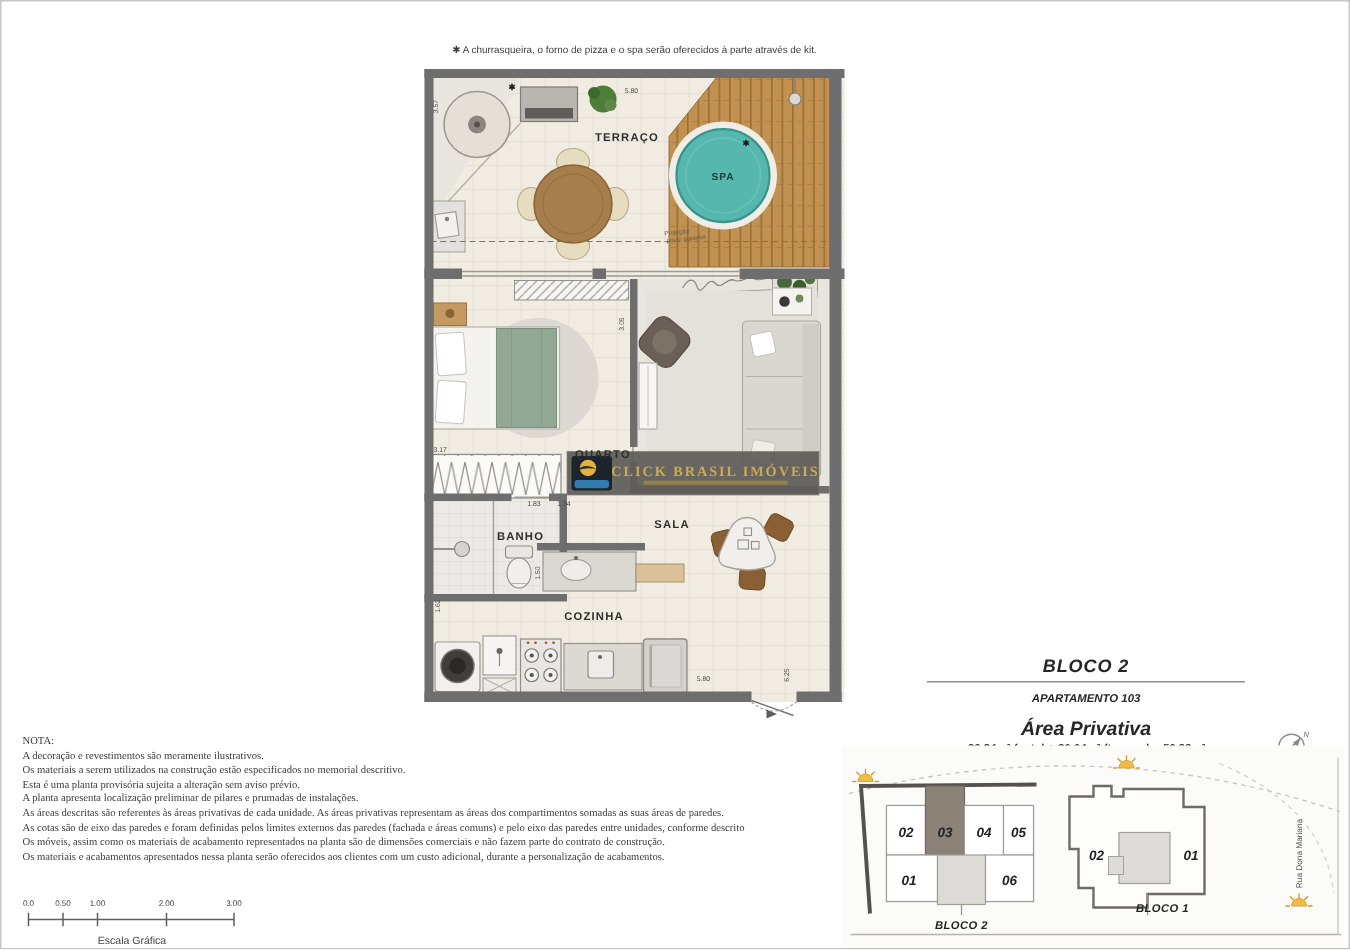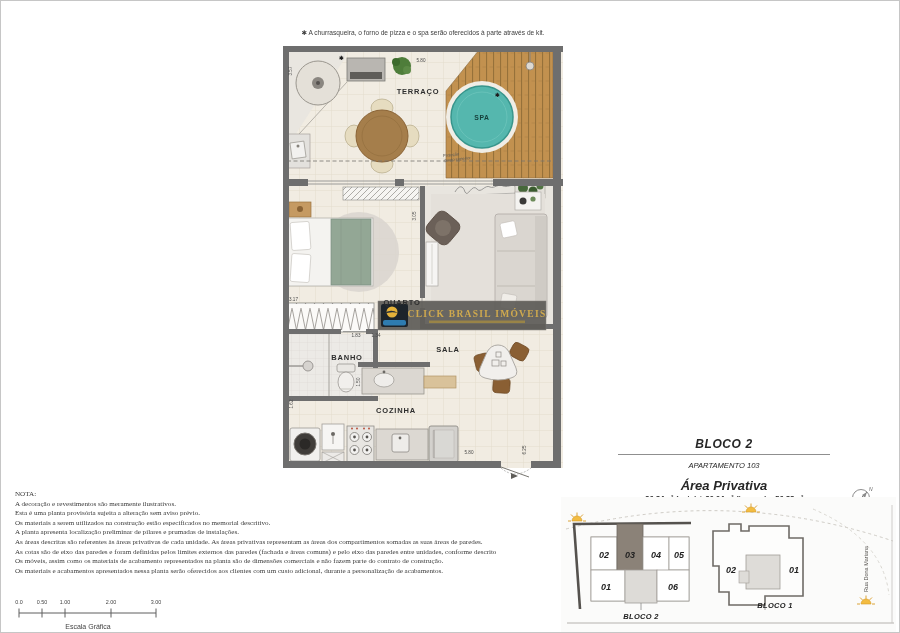--- a/index.html
+++ b/index.html
@@ -5,21 +5,21 @@
   html,body{margin:0;padding:0;background:#ffffff;}
   .page{position:relative;width:898px;height:631px;background:#ffffff;border:1px solid #c6c6c6;
         font-family:"Liberation Sans",sans-serif;overflow:hidden;}
   .kit-note{position:absolute;left:272px;top:28px;width:300px;text-align:center;
             font-size:6.6px;color:#3d3d3d;}
   .nota{position:absolute;left:14px;top:489px;font-size:7.1px;line-height:9.6px;color:#3a3a3a;font-family:Liberation Serif, serif;}
   .nota div{white-space:nowrap;}
   .title-block{position:absolute;left:617px;top:436px;width:212px;text-align:center;color:#262626;}
   .tb-bloco{font-size:12px;font-weight:bold;font-style:italic;letter-spacing:.6px;}
   .tb-rule{border:0;border-top:1px solid #8f8f8f;margin:3px 0 6px 0;}
-  .tb-apto{font-size:7.6px;font-weight:normal;font-style:italic;}
+  .tb-apto{font-size:7.6px;font-weight:bold;font-style:italic;}
   .tb-area-title{font-size:13px;font-weight:bold;font-style:italic;margin-top:8px;}
   .tb-area-value{font-size:7.6px;font-weight:bold;font-style:italic;margin-top:1px;}
   svg{position:absolute;overflow:visible;}
   svg text{font-family:"Liberation Sans",sans-serif;}
   .room-label{font-size:7.5px;font-weight:bold;fill:#2e2e2e;letter-spacing:.8px;}
   .spa-label{font-size:6.8px;font-weight:bold;fill:#16413c;letter-spacing:.6px;}
   .dim{font-size:4.6px;fill:#4a4a4a;}
   .tiny{font-size:4.2px;fill:#5a5a58;}
   .star{font-size:5.6px;fill:#1c1c1c;font-weight:bold;}
   .unit-label{font-size:9px;font-weight:bold;font-style:italic;fill:#222;}
@@ -291,22 +291,22 @@
     <text class="dim" x="93" y="291" text-anchor="middle">1.34</text>
     <text class="dim" x="77" y="336" text-anchor="middle" transform="rotate(-90 77 336)">1.50</text>
     <text class="dim" x="10" y="358" text-anchor="middle" transform="rotate(-90 10 358)">1.62</text>
     <text class="dim" x="186" y="408" text-anchor="middle">5.80</text>
     <text class="dim" x="243" y="404" text-anchor="middle" transform="rotate(-90 243 404)">6.25</text>
   </svg>
 
   <div class="nota">
     <div>NOTA:</div>
     <div>A decoração e revestimentos são meramente ilustrativos.</div>
+    <div>Os materiais a serem utilizados na construção estão especificados no memorial descritivo.</div>
     <div>Esta é uma planta provisória sujeita a alteração sem aviso prévio.</div>
-    <div>Os materiais a serem utilizados na construção estão especificados no memorial descritivo.</div>
     <div>A planta apresenta localização preliminar de pilares e prumadas de instalações.</div>
     <div>As áreas descritas são referentes às áreas privativas de cada unidade. As áreas privativas representam as áreas dos compartimentos somadas as suas áreas de paredes.</div>
     <div>As cotas são de eixo das paredes e foram definidas pelos limites externos das paredes (fachada e áreas comuns) e pelo eixo das paredes entre unidades, conforme descrito</div>
     <div>Os móveis, assim como os materiais de acabamento representados na planta são de dimensões comerciais e não fazem parte do contrato de construção.</div>
     <div>Os materiais e acabamentos apresentados nessa planta serão oferecidos aos clientes com um custo adicional, durante a personalização de acabamentos.</div>
   </div>
 
   <svg width="170" height="36" viewBox="0 0 170 36" style="left:12px;top:595px;">
     <text class="scale-num" x="6" y="8" text-anchor="middle">0.0</text>
     <text class="scale-num" x="29" y="8" text-anchor="middle">0.50</text>

